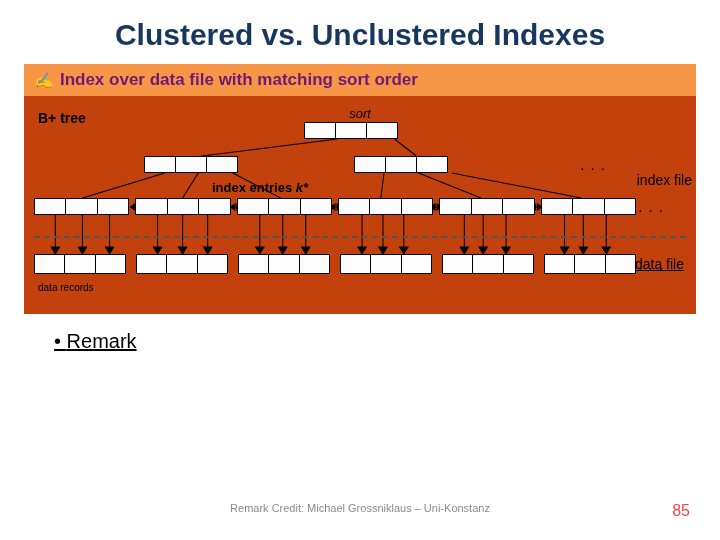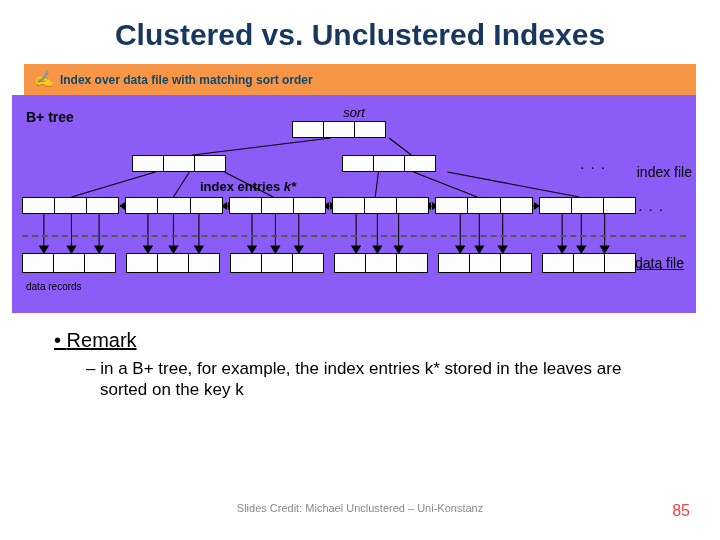--- a/index.html
+++ b/index.html
@@ -1,22 +1,22 @@
 <!DOCTYPE html>
 <html><head>
 <meta charset="utf-8">
 <style>
   * { box-sizing: border-box; margin: 0; padding: 0; }
   body { width: 720px; height: 540px; background: #fff; font-family: Arial, Helvetica, sans-serif; color: #000; position: relative; }
   .slide { width: 720px; height: 540px; position: relative; padding: 18px 0 0 0; }
   .title { font-size: 30px; font-weight: bold; text-align: center; color: #17375e; margin-bottom: 12px; }
   .banner { background: #f79646; margin: 0 24px 0 24px; padding: 6px 10px; display: flex; align-items: center; gap: 6px; }
   .banner-icon { font-size: 16px; color: #222; }
-  .banner-text { font-size: 12px; font-weight: bold; color: #0c4a6e; }
-  .diagram-wrap { background: #8b5cf6; margin: 0 24px 0 12px; padding: 14px 14px 32px 14px; position: relative; height: 218px; }
+  .banner-text { font-size: 17px; font-weight: bold; color: #701a75; }
+  .diagram-wrap { background: #c2410c; margin: 0 24px 0 24px; padding: 14px 14px 32px 14px; position: relative; height: 218px; }
   .bplus { position: absolute; left: 14px; top: 14px; font-weight: bold; font-size: 14px; }
   .rootlbl { font-style: italic; font-size: 13px; position: absolute; left: 50%; transform: translateX(-50%); top: 10px;}
   .box { background: #fdfdfd; border: 1px solid #000; height: 17px; position: absolute; display: flex; }
   .box .cell { flex: 1; border-right: 1px solid #000; }
   .box .cell:last-child { border-right: none; }
   .rootbox { left: 280px; top: 26px; width: 94px; }
   .l1a { left: 120px; top: 60px; width: 94px; }
   .l1b { left: 330px; top: 60px; width: 94px; }
   .idxlbl { position: absolute; left: 188px; top: 84px; font-size: 13px; font-weight: bold; }
   .idxlbl i { font-style: italic; }
@@ -29,21 +29,21 @@
   .datarow { position: absolute; top: 158px; left: 10px; right: 60px; display: flex; gap: 10px; }
   .datarow .db { background: #fdfdfd; border: 1px solid #000; height: 20px; flex:1; display:flex; }
   .datarow .db span { flex:1; border-right:1px solid #000; }
   .datarow .db span:last-child { border-right:none; }
   .datarecords { position: absolute; left: 14px; top: 186px; font-size: 10px; }
   .dots { position: absolute; font-size: 15px; letter-spacing: 1px; }
   .dots1 { right: 90px; top: 60px; }
   .dots2 { right: 32px; top: 102px; }
   .dots3 { right: 32px; top: 160px; }
   .side-label { position: absolute; right: -6px; font-size: 14px; }
-  .side-index { top: 69px; right: 4px; }
+  .side-index { top: 76px; right: 4px; }
   .side-data { top: 160px; right: 12px; text-decoration: underline; }
   svg.lines { position:absolute; left:0; top:0; width:100%; height:100%; pointer-events:none; }
   .remark { margin: 16px 0 0 54px; font-size: 20px; text-decoration: underline; }
   .remark-sub { margin: 6px 60px 0 86px; font-size: 17px; line-height: 1.25; text-indent: -14px; padding-left: 14px; }
   .credit { position: absolute; bottom: 26px; left: 50%; transform: translateX(-50%); font-size: 11px; color: #8a8a8a; }
   .pagenum { position: absolute; bottom: 20px; right: 30px; font-size: 16px; color: #ef4444; }
 </style>
 </head>
 <body>
 
@@ -223,17 +223,16 @@
 
     <span class="dots dots1">. . .</span>
     <span class="dots dots2">. . .</span>
     <span class="dots dots3">. . .</span>
 
     <span class="side-label side-index">index file</span>
     <span class="side-label side-data">data file</span>
   </div>
 
   <div class="remark">• <span>Remark</span></div>
-  <div class="remark-sub">– <span>in a B+ tree, for example, the index entries k* stored in the leaves are sorted on the key k</span></div>
-
-  <div class="credit">Slides Credit: Michael Unclustered – Uni-Konstanz</div>
+
+  <div class="credit">Remark Credit: Michael Grossniklaus – Uni-Konstanz</div>
   <div class="pagenum">85</div>
 </div>
 
 </body></html>

